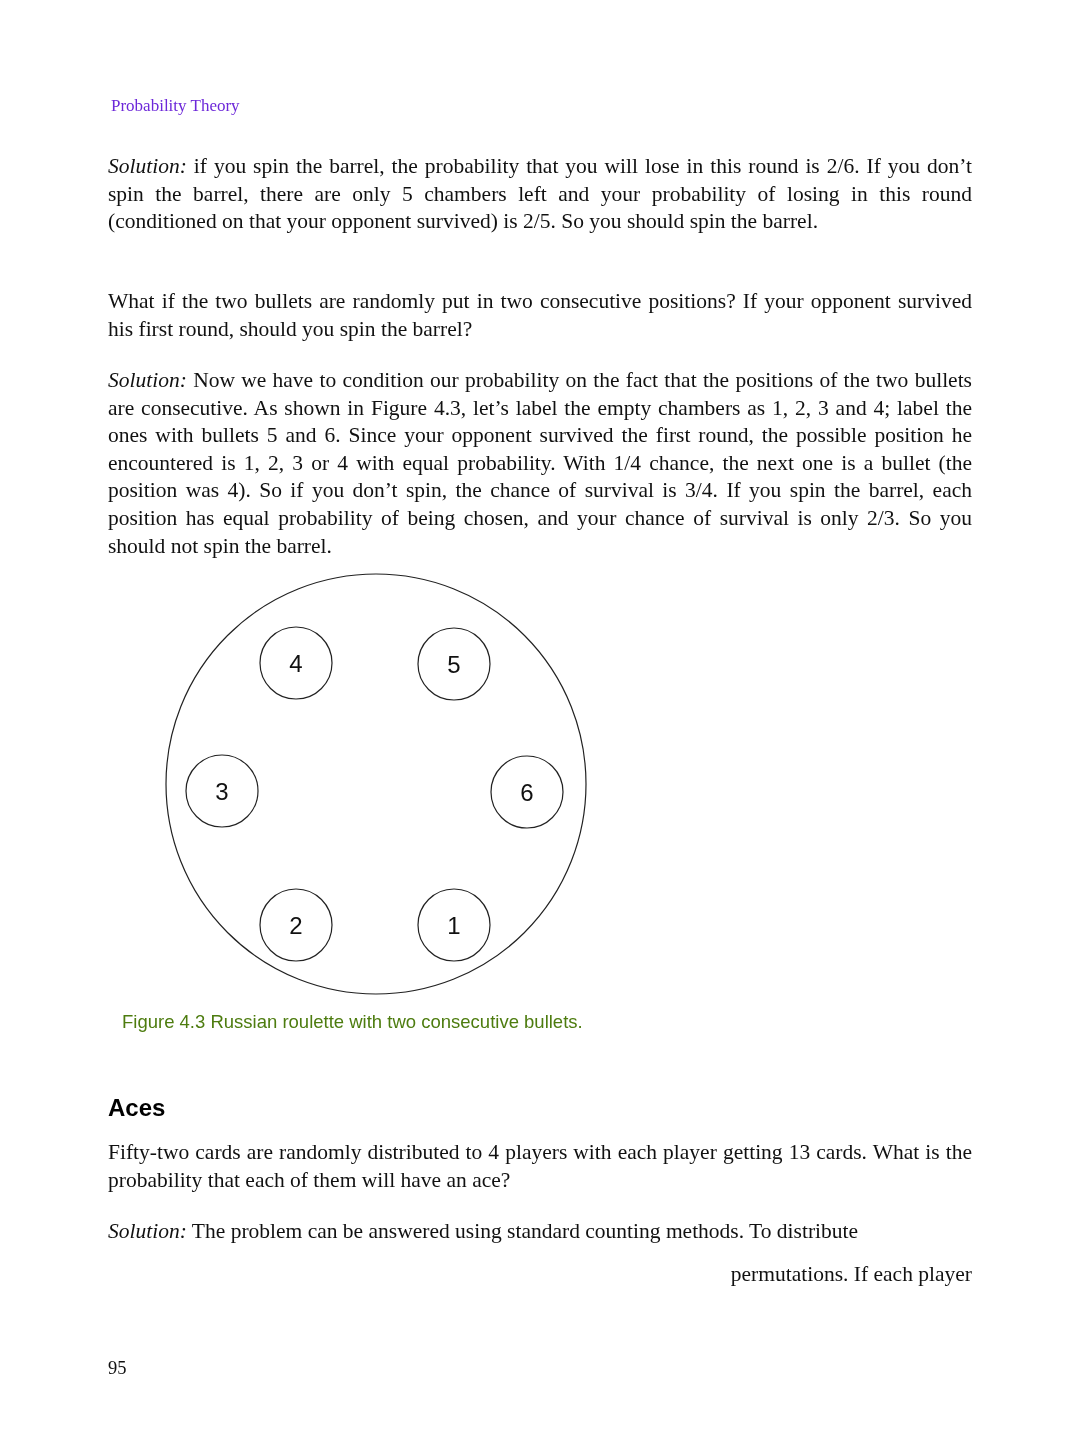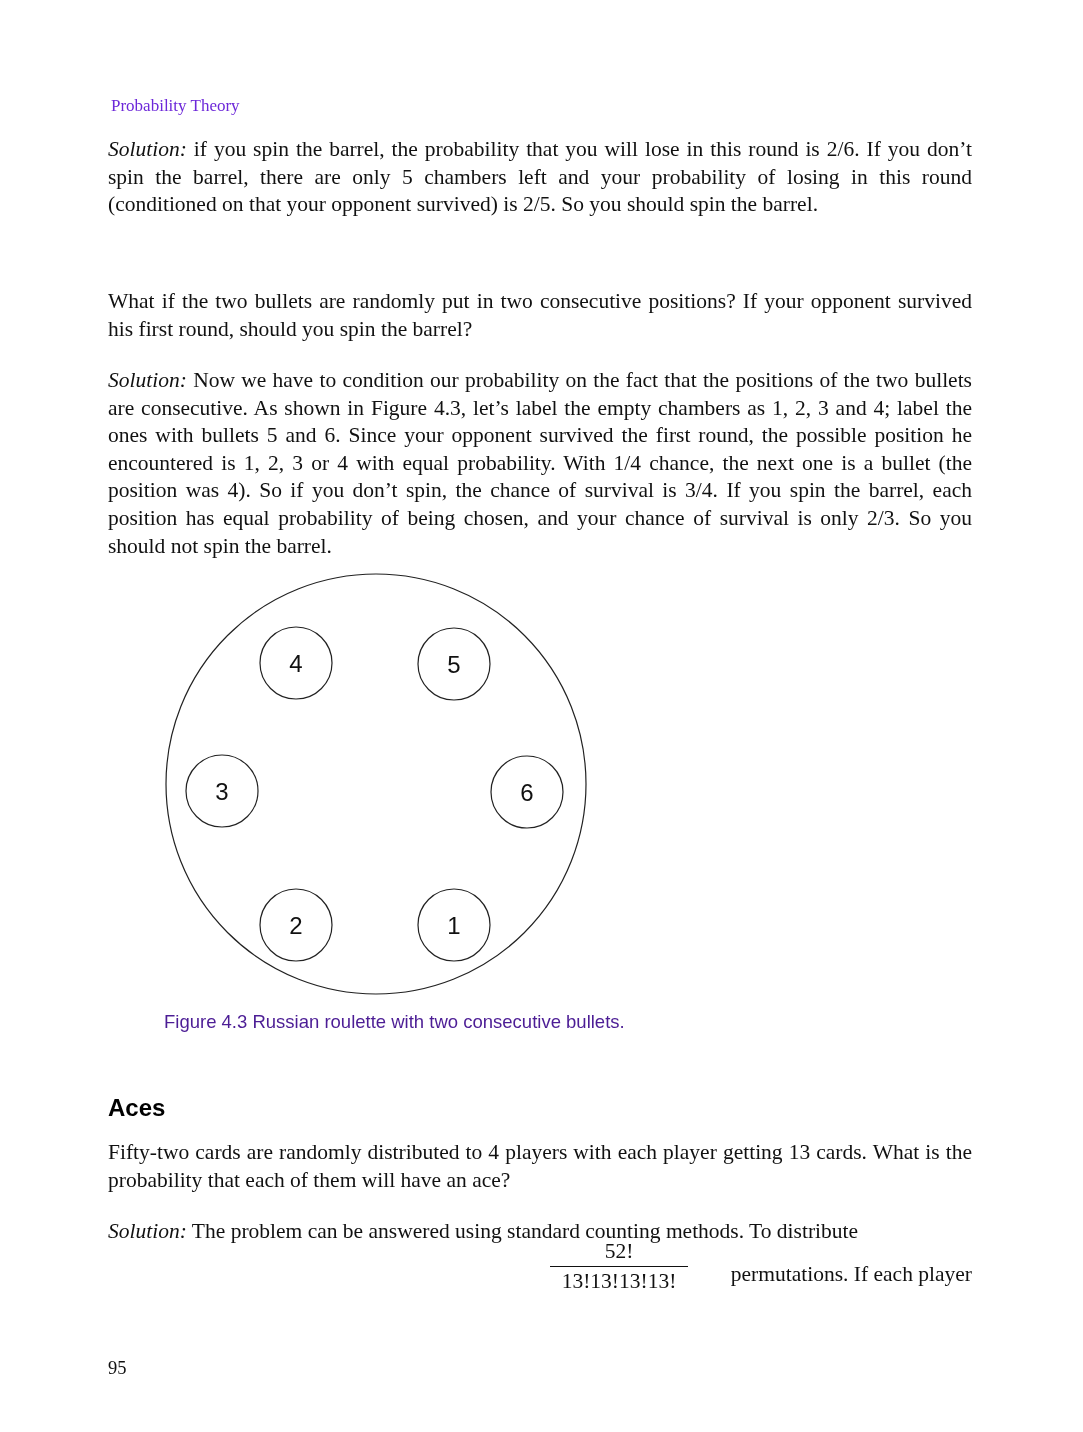--- a/index.html
+++ b/index.html
@@ -10,35 +10,35 @@
     .running-head {
       position: absolute; left: 111px; top: 96px;
       font-size: 17px; color: #6d28d9;
     }
     .para {
       position: absolute; left: 108px; width: 864px;
       font-size: 21.5px; line-height: 27.6px; text-align: justify;
       margin: 0;
     }
     .para em { font-style: italic; }
-    #p1 { top: 136px; }
+    #p1 { top: 153px; }
     #p2 { top: 288px; }
     #p3 { top: 367px; }
     #p4 { top: 1139px; }
     #p5 { top: 1218px; }
     .figure {
       position: absolute; left: 150px; top: 570px; width: 450px; height: 440px;
     }
     .figure svg { width: 450px; height: 440px; display: block; }
     .chamber-label {
       font-family: "Liberation Sans", sans-serif; font-size: 24px; fill: #111;
     }
     .caption {
       position: absolute; left: 122px; top: 1011px;
-      font-family: "Liberation Sans", sans-serif; font-size: 18.5px; color: #4c1d95; margin-left: 42px;
+      font-family: "Liberation Sans", sans-serif; font-size: 18.5px; color: #4d7c0f;
     }
     .section-heading {
       position: absolute; left: 108px; top: 1094px;
       font-family: "Liberation Sans", sans-serif; font-weight: bold; font-size: 24px; color: #000000;
     }
     .formula-line {
       position: absolute; left: 108px; top: 1238px; width: 864px; height: 60px;
       font-size: 21.5px;
     }
     .formula-line .before { position: absolute; left: 0; top: 24px; }
@@ -98,21 +98,16 @@
 
 <div class="caption">Figure 4.3 Russian roulette with two consecutive bullets.</div>
 
 <div class="section-heading">Aces</div>
 
 <p class="para" id="p4"><span>Fifty-two cards are randomly distributed to 4 players with each player getting 13 cards. What is the probability that each of them will have an ace?</span></p>
 
 <p class="para" id="p5"><em>Solution:</em><span> The problem can be answered using standard counting methods. To distribute</span></p>
 
 <div class="formula-line">
-  <span class="frac">
-    <span class="num">52!</span>
-    <span class="bar"></span>
-    <span class="den">13!13!13!13!</span>
-  </span>
   <span class="after">permutations. If each player</span>
 </div>
 
 <div class="page-number">95</div>
 
 </body></html>

